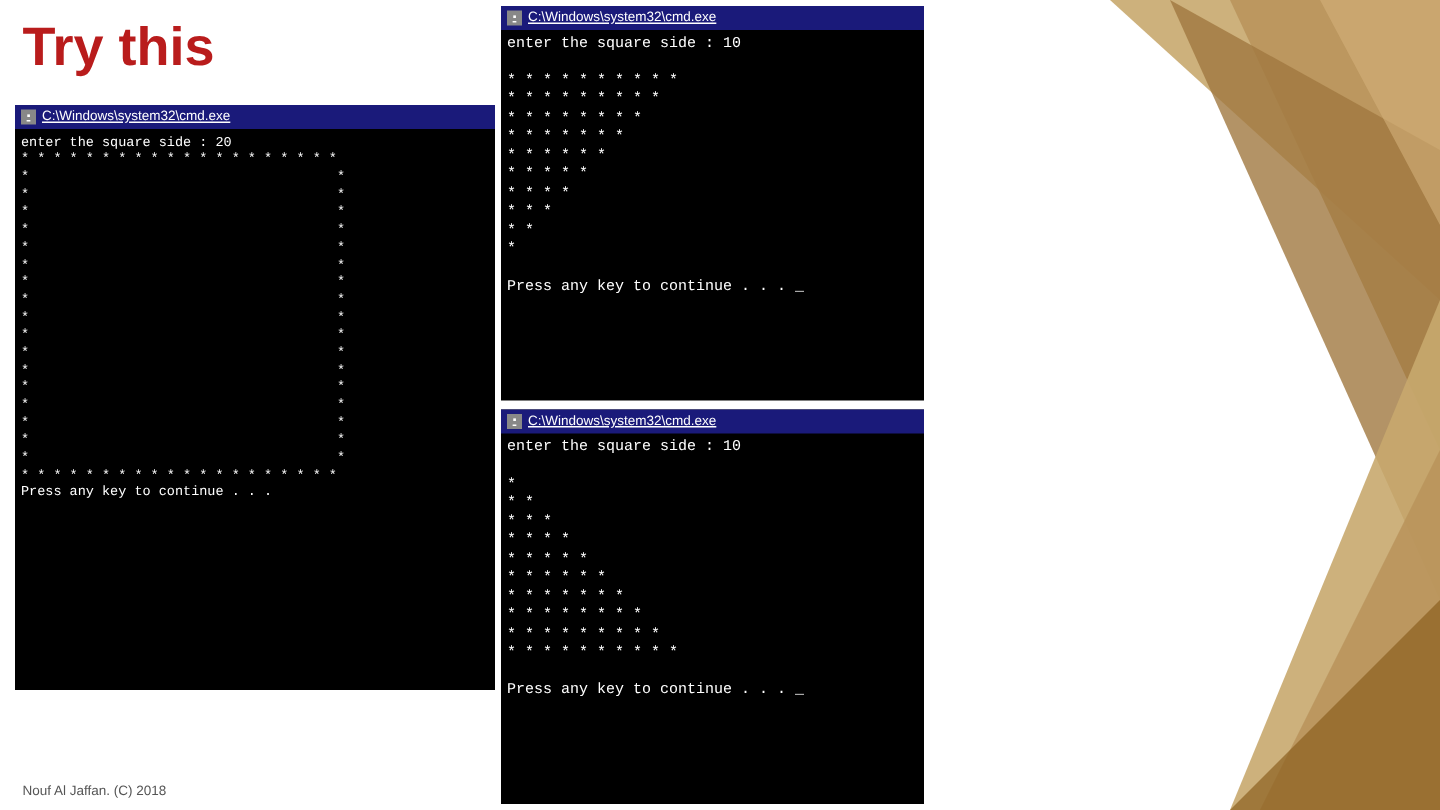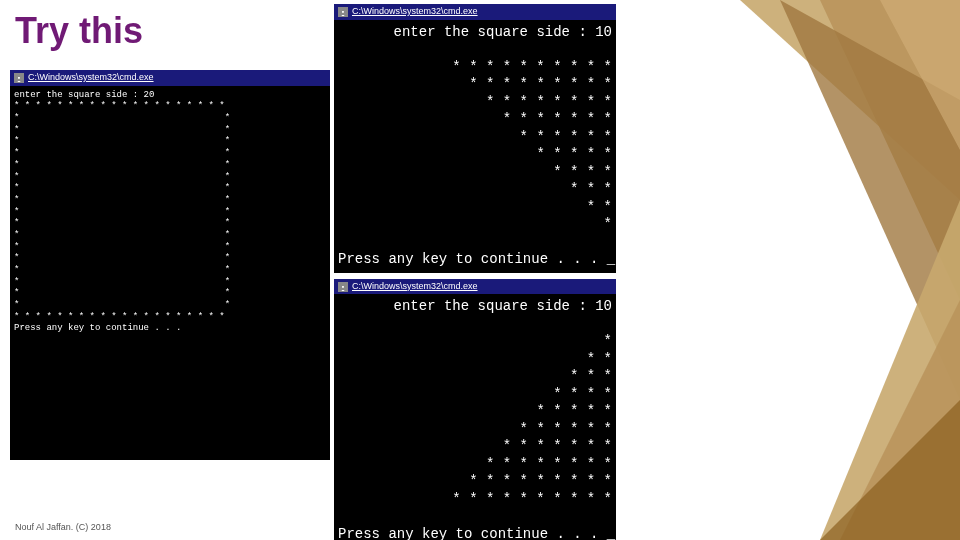--- a/index.html
+++ b/index.html
@@ -19,21 +19,21 @@
       left: 0;
       width: 620px;
       height: 540px;
       z-index: 1;
       padding: 10px 15px;
     }
 
     .page-title {
       font-size: 36px;
       font-weight: bold;
-      color: #701a75;
+      color: #b91c1c;
       margin-bottom: 10px;
     }
 
     
     .cmd-window {
       background: #000;
       color: #fff;
       font-family: 'Courier New', Courier, monospace;
       font-size: 9px;
       line-height: 1.3;
@@ -70,23 +70,22 @@
       flex-direction: column;
       gap: 6px;
       padding: 4px;
     }
 
     .right-terminals .cmd-window {
       flex: 1;
     }
 
     .right-terminals .cmd-body {
-      font-size: 14px;
+      font-size: 10px;
       line-height: 1.25;
-      text-align: right;
     }
 
     
     .left-terminal {
       position: absolute;
       top: 70px;
       left: 10px;
       width: 320px;
       height: 390px;
       z-index: 1;

